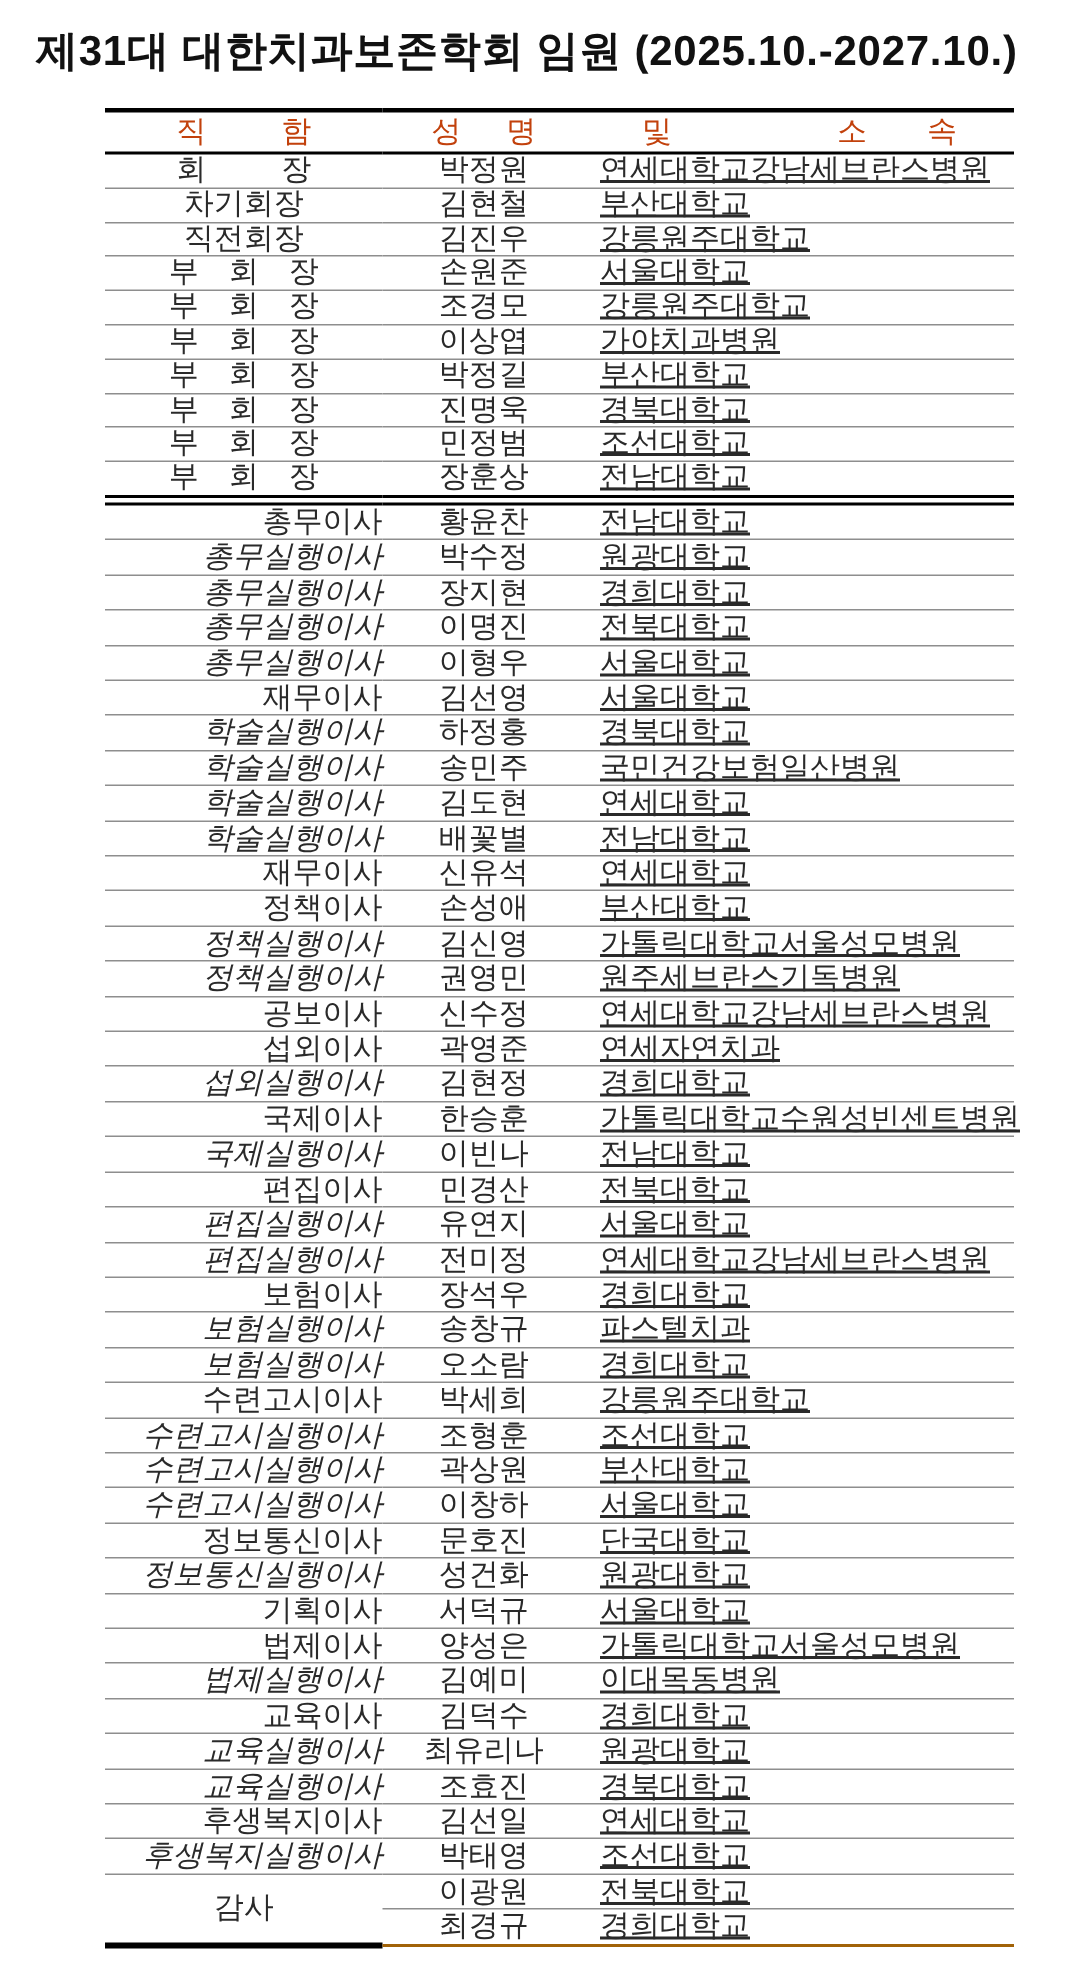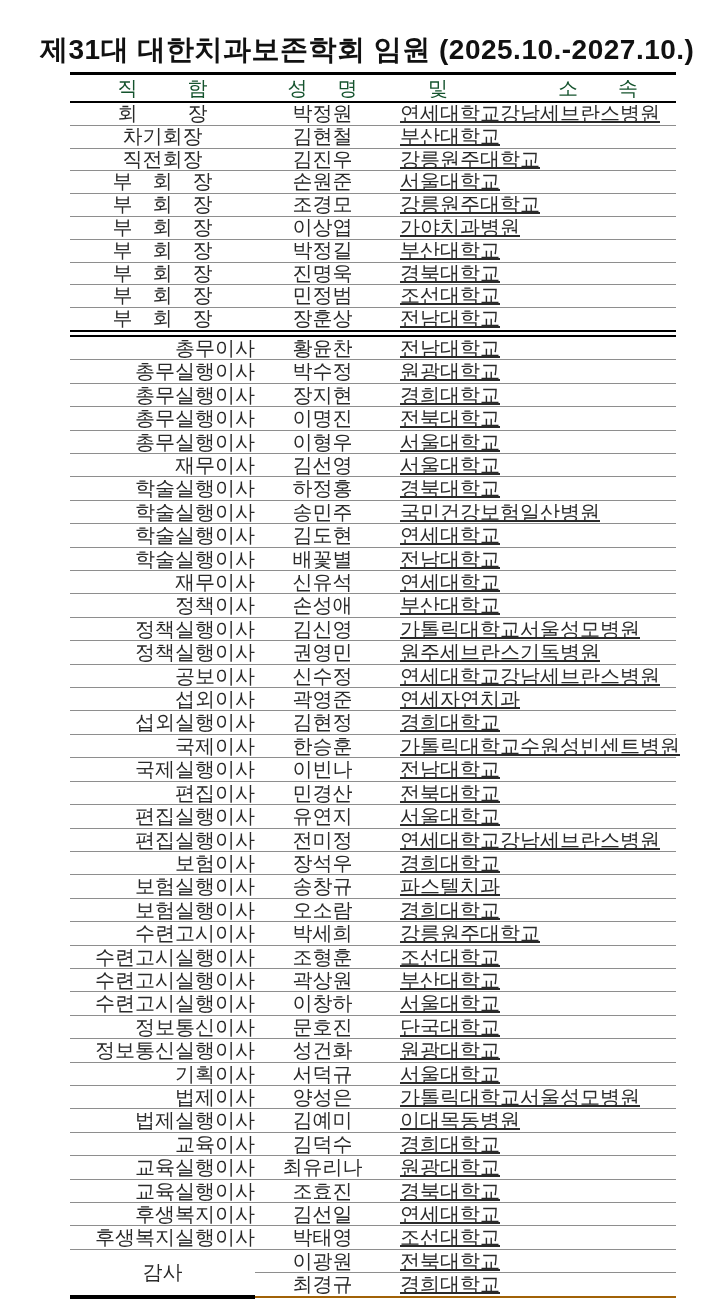--- a/index.html
+++ b/index.html
@@ -1,47 +1,47 @@
 <!DOCTYPE html>
 <html><head>
 <meta charset="utf-8">
 <style>
   html,body { margin:0; padding:0; background:#ffffff; }
   body { width:720px; height:1307px; font-family:"Liberation Sans", sans-serif; color:#1a1a1a; }
   .page { position:relative; width:720px; height:1307px; overflow:hidden; background:#ffffff; }
 
   .title {
-    position:absolute; left:24px; top:15px; margin:16px;
+    position:absolute; left:24px; top:15px; margin:0;
     font-size:28px; font-weight:bold; white-space:nowrap; letter-spacing:0.5px;
     color:#111;
   }
 
   table.roster {
     position:absolute; left:70px; top:72px; width:606px;
     border-collapse:collapse; table-layout:fixed;
   }
   col.c1 { width:185px; }
   col.c2 { width:135px; }
   col.c3 { width:286px; }
 
   th {
     border-top:3px solid #000; border-bottom:2px solid #000;
     font-weight:normal; font-size:20px; height:26px; line-height:26px;
-    padding:0; text-align:center; white-space:pre; color:#14532d;
+    padding:0; text-align:center; white-space:pre; color:#c2410c;
   }
   td {
     border-bottom:1px solid #8e8e8e;
     font-size:20px; padding:0; white-space:pre; overflow:visible; color:#2a2a2a;
   }
   .s1 td { height:21.8px; line-height:21.8px; }
   .s2 td { height:22.4px; line-height:22.4px; }
 
   td.pos.center { text-align:center; }
   td.pos.left   { text-align:right; }
-  td.pos.right  { text-align:right; }
+  td.pos.right  { text-align:right;font-style:italic; }
   td.nm { text-align:center; }
   td.af { text-align:left; padding-left:10px;text-decoration:underline; }
 
   tr.s1-last td { border-bottom:7px double #000; }
   tr.last td    { border-bottom:2px solid #a16207; }
   td.audit-pos  { border-bottom:4px solid #000; vertical-align:middle; }
 </style>
 </head>
 <body>
 

